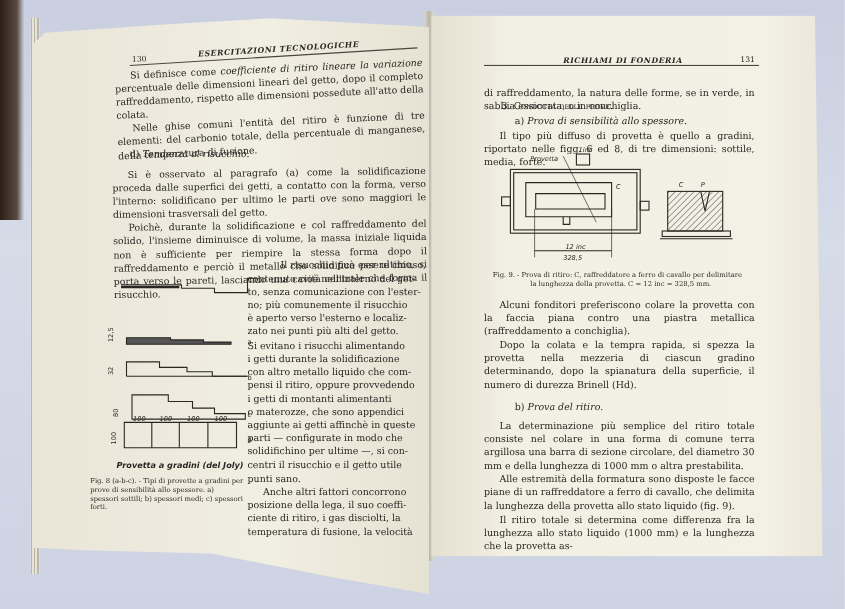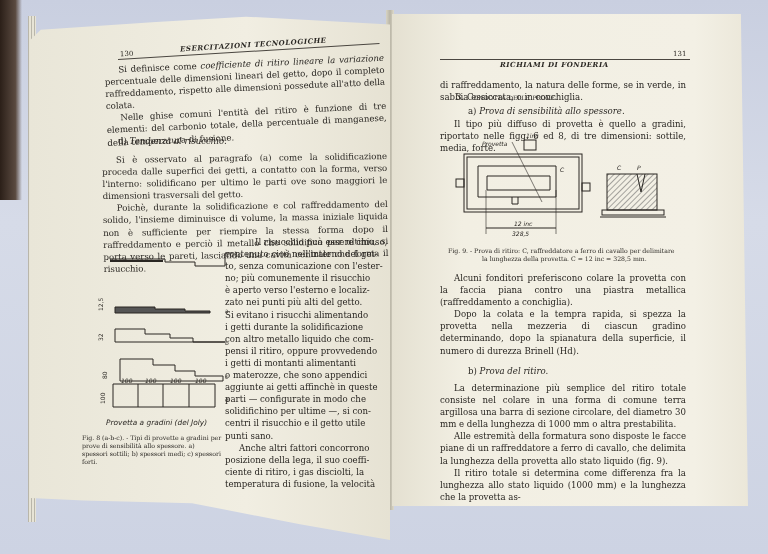--- a/index.html
+++ b/index.html
@@ -32,21 +32,21 @@
   .rule { position:absolute; height:1px; background:#4a4640; }
 
   .txt { position:absolute; font-size:8.6px; line-height:12.1px; text-align:justify; }
   .txt p { margin:0; }
   .indent { text-indent:14px; }
   .it { font-style:italic; }
   .sc { font-variant:small-caps; }
   .heading { position:absolute; font-size:8.6px;text-align:center; }
 
   .caption { position:absolute; font-size:6.2px; line-height:8px; }
-  .fig-title { position:absolute; font-family:"DejaVu Sans","Liberation Sans",sans-serif; font-style:italic; font-size:7.4px; font-weight:normal;padding-left:26px; }
+  .fig-title { position:absolute; font-family:"DejaVu Sans","Liberation Sans",sans-serif; font-style:italic; font-size:7.4px; font-weight:bold;padding-left:26px; }
   svg text { font-family:"DejaVu Sans","Liberation Sans",sans-serif; }
 </style>
 </head>
 <body>
 
 <div class="dark-left"></div>
 <div class="gutter"></div>
 
 <div class="page-edges"></div>
 <div class="page page-left">
@@ -121,21 +121,21 @@
       <text x="60" y="144" font-style="italic">100</text>
       <text x="85" y="144" font-style="italic">100</text>
       <text x="110" y="144" font-style="italic">100</text>
     </g>
   </svg>
   <div class="fig-title" style="left:50px;top:404px;">Provetta a gradini (del Joly)</div>
   <div class="caption" style="left:52px;top:420px;width:140px;">Fig. 8 (a-b-c). - Tipi di provette a gradini per prove di sensibilità allo spessore. a) spessori sottili; b) spessori medi; c) spessori forti.</div>
 </div>
 
 <div class="page page-right">
-  <div class="running-head" style="left:108px;top:36px;margin-top:10px;">RICHIAMI DI FONDERIA</div>
+  <div class="running-head" style="left:120px;top:36px;">RICHIAMI DI FONDERIA</div>
   <div class="page-num" style="left:281px;top:36px;">131</div>
   <div class="rule" style="left:48px;top:45px;width:250px;"></div>
 
   <div class="txt" style="left:48px;top:65px;width:246px;">di raffreddamento, la natura delle forme, se in verde, in sabbia essiccata, o in conchiglia.</div>
 
   <div class="heading" style="left:64px;top:78px;">
     <span>3.</span> <span class="sc">Condotta delle prove.</span>
   </div>
   <div class="heading" style="left:76px;top:92px;">
     <span>a)</span> <span class="it">Prova di sensibilità allo spessore.</span>

